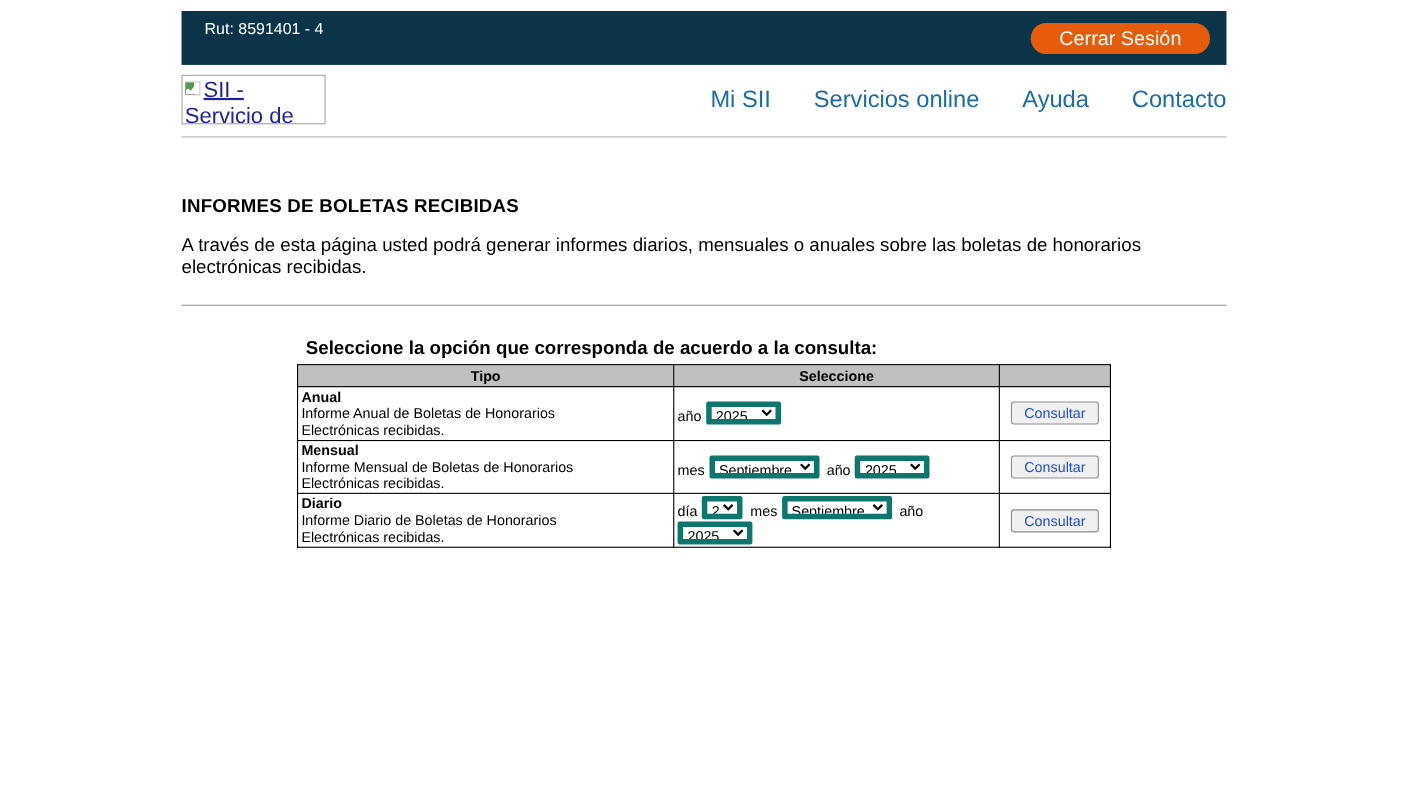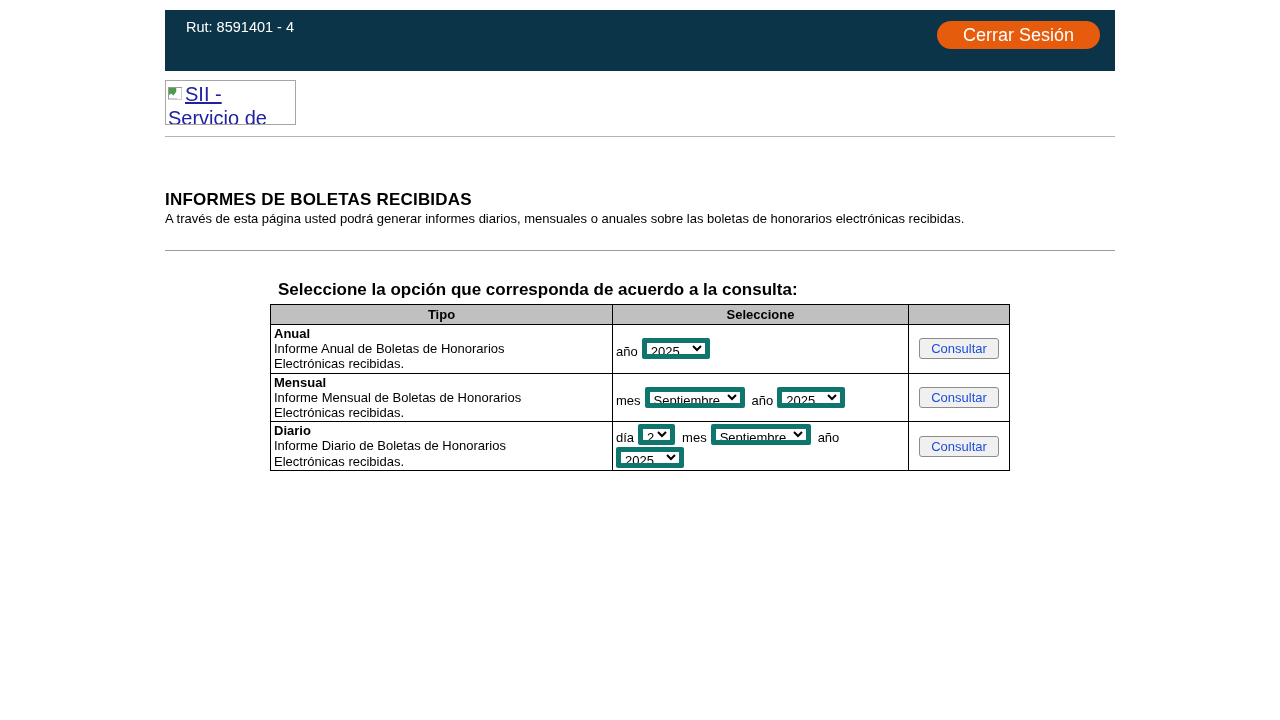--- a/index.html
+++ b/index.html
@@ -9,21 +9,21 @@
     background: #ffffff;
     font-family: "Liberation Sans", sans-serif;
     color: #000;
     overflow: hidden;
   }
   .page { width: 950px; margin: 0 auto; padding-top: 10px; }
 
   
   .topbar {
     position: relative;
-    height: 61px;
+    height: 49px;
     background: #0c3449;
   }
   .rut {
     position: absolute; left: 21px; top: 9px;
     color: #fff; font-size: 14.5px;
   }
   .logout-btn {
     position: absolute; right: 15px; top: 11px;
     height: 28px; padding: 0 26px;
     background: #e75b0d; color: #fff;
@@ -55,21 +55,21 @@
   .nav a {
     color: #1b6ca8; text-decoration: none;
     font-size: 21.5px; white-space: nowrap;
   }
 
   
   .page-title {
     margin: 53px 0 0 0;
     font-size: 17px; font-weight: bold; letter-spacing: 0.2px;
   }
-  .page-desc { margin-top: 1px; font-size: 13px; }
+  .page-desc { margin-top: 15px; font-size: 17px; }
   .divider {
     margin: 24px 0 0 0; border: none;
     border-top: 1px solid #9c9c9c; height: 0;
   }
 
   .consult-section { margin-left: 105px; margin-top: 29px; }
   .table-caption { font-size: 17px; font-weight: bold; margin-left: 8px; }
 
   table.reports {
     margin-top: 4px;
@@ -127,20 +127,26 @@
   </div>
 
   <div class="header">
     <a href="#" class="logo-box">
       <span class="logo-alt"><svg class="broken-img-icon" width="16" height="14" viewBox="0 0 16 14">
             <rect x="0.5" y="0.5" width="13" height="11.5" fill="#ffffff" stroke="#9b9b9b"></rect>
             <polygon points="1,1 8.5,1 8.5,4.5 5.5,8.5 3,6.5 1,8" fill="#4e9a4e"></polygon>
             <polygon points="8.5,1 13.5,1 13.5,12 9.5,12 6.5,8.5 8.5,4.5" fill="#ffffff"></polygon>
           </svg><span>SII - Servicio de</span></span>
     </a>
+    <nav class="nav">
+      <a href="#">Mi SII</a>
+      <a href="#">Servicios online</a>
+      <a href="#">Ayuda</a>
+      <a href="#">Contacto</a>
+    </nav>
   </div>
 
   <h1 class="page-title">INFORMES DE BOLETAS RECIBIDAS</h1>
   <div class="page-desc">A través de esta página usted podrá generar informes diarios, mensuales o anuales sobre las boletas de honorarios electrónicas recibidas.</div>
 
   <hr class="divider">
 
   <div class="consult-section">
     <div class="table-caption">Seleccione la opción que corresponda de acuerdo a la consulta:</div>
 

